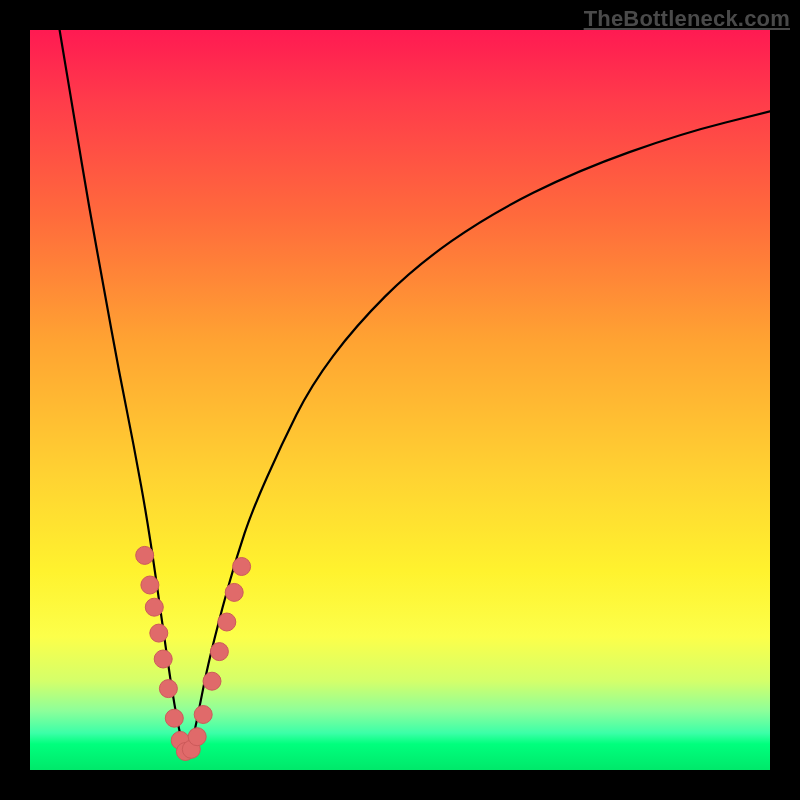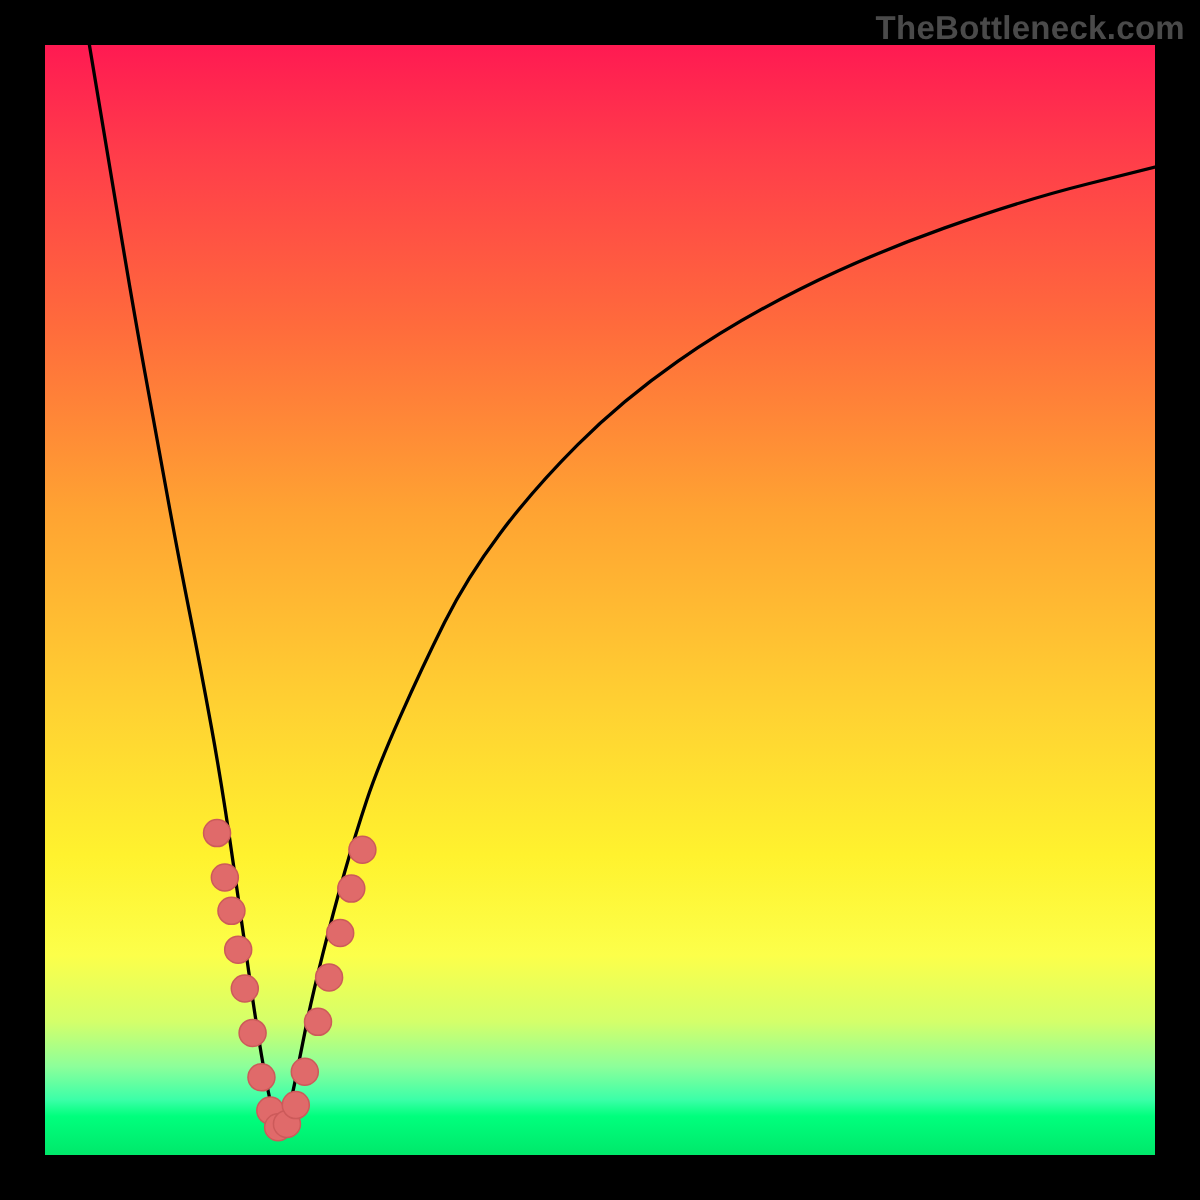--- a/index.html
+++ b/index.html
@@ -39,20 +39,21 @@
   }
   .watermark {
     position: absolute;
     top: 6px;
     right: 10px;
     color: #4a4a4a;
     font-size: 22px;
     font-weight: 600;
     letter-spacing: 0.2px;
     user-select: none;
+    text-decoration: underline;
   }
   svg.curve {
     position: absolute;
     inset: 0;
     width: 100%;
     height: 100%;
   }
 </style>
 </head>
 <body>

